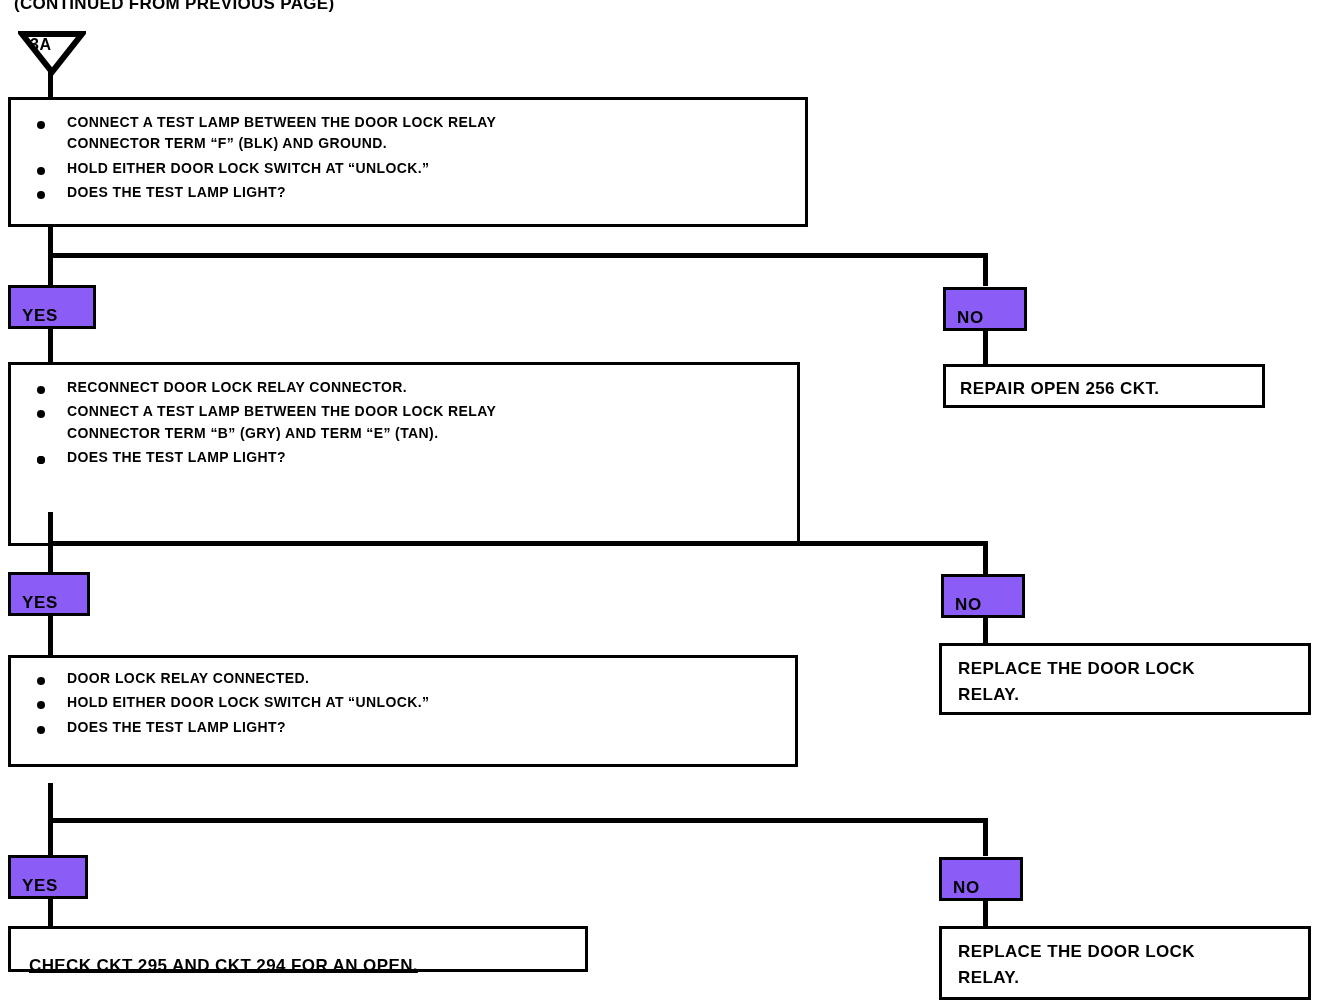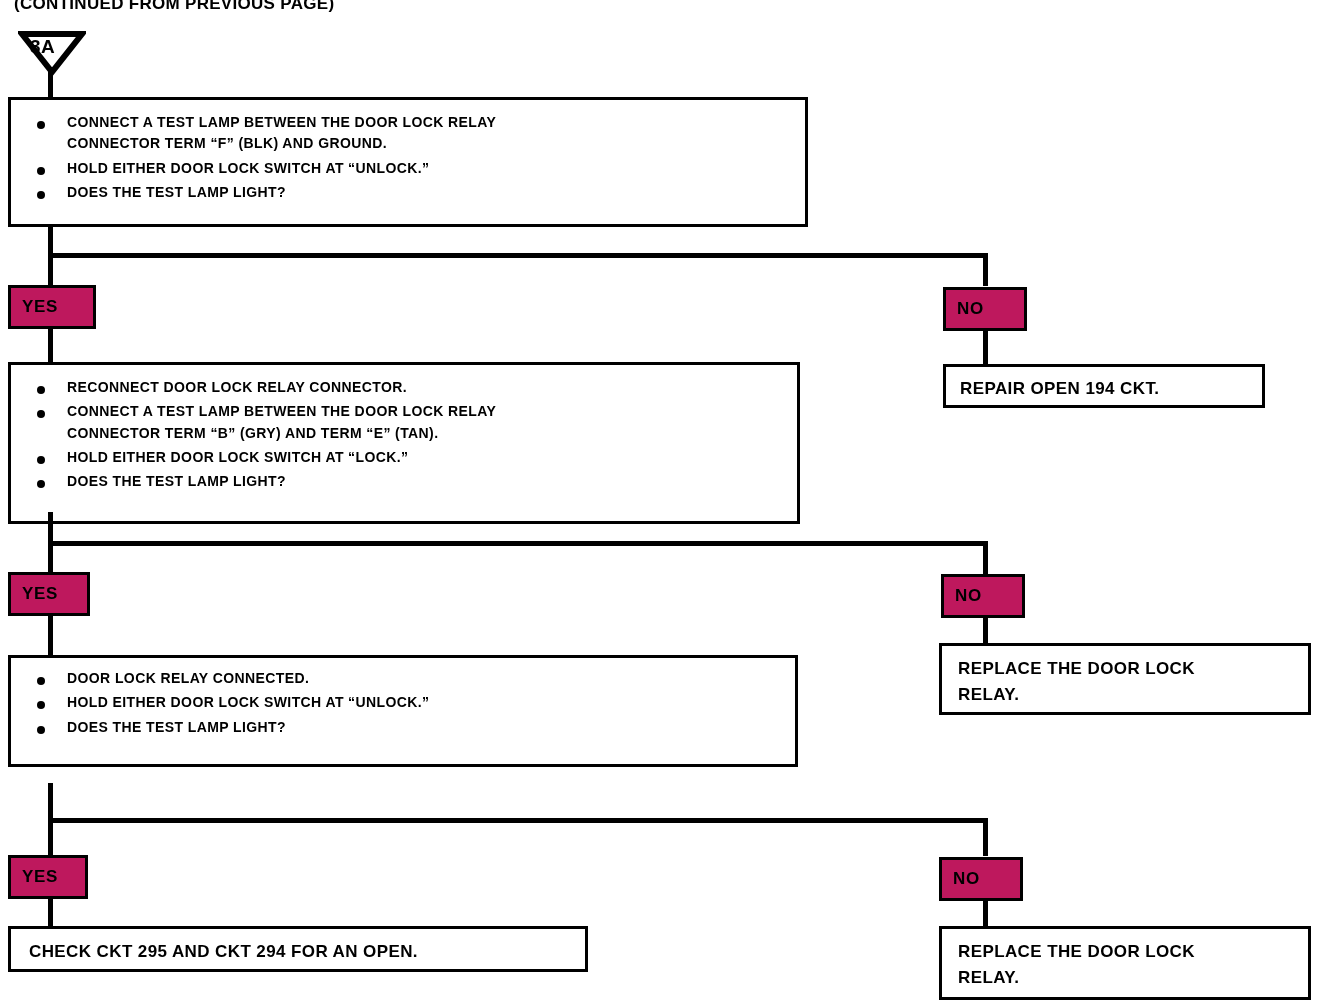--- a/index.html
+++ b/index.html
@@ -36,21 +36,21 @@
     left: 18px;
     top: 30px;
     width: 68px;
     height: 46px;
   }
   .connector-symbol svg { display: block; }
   .connector-label {
     position: absolute;
     left: 30px;
     top: 36px;
-    font-size: 19px;
+    font-size: 16px;
     font-weight: bold;
     letter-spacing: 0.5px;
   }
 
   
   .box {
     position: absolute;
     box-sizing: border-box;
     border: 3px solid #000;
     background: #fff;
@@ -92,23 +92,23 @@
     letter-spacing: 0.4px;
     line-height: 1.55;
     white-space: pre-line;
   }
 
   
   .tag {
     position: absolute;
     box-sizing: border-box;
     border: 3px solid #000;
-    background: #be185d;
+    background: #8b5cf6;
     display: flex;
-    align-items: center;
+    align-items: flex-end;
   }
   .tag span {
     font-size: 17px;
     font-weight: bold;
     letter-spacing: 0.6px;
     padding-left: 11px;
   }
 
   
   .vline {
@@ -159,31 +159,31 @@
   </div>
   <div class="tag" style="left:943px; top:287px; width:84px; height:44px;">
     <span>NO</span>
   </div>
 
   <div class="vline" style="left:48px; top:329px; height:34px;"></div>
   <div class="vline" style="left:983px; top:331px; height:35px;"></div>
 
   <div class="box" style="left:943px; top:364px; width:322px; height:44px;">
     <div class="box-inner" style="padding:9px 10px 9px 14px;">
-      <div class="statement">REPAIR OPEN 194 CKT.</div>
-    </div>
-  </div>
-
-  <div class="box" style="left:8px; top:362px; width:792px; height:162px;">
+      <div class="statement">REPAIR OPEN 256 CKT.</div>
+    </div>
+  </div>
+
+  <div class="box" style="left:8px; top:362px; width:792px; height:184px;">
     <div class="box-inner">
       <ul class="steps">
         <li><span class="bullet"></span><span>RECONNECT DOOR LOCK RELAY CONNECTOR.</span></li>
         <li><span class="bullet"></span><span>CONNECT A TEST LAMP BETWEEN THE DOOR LOCK RELAY
 CONNECTOR TERM “B” (GRY) AND TERM “E” (TAN).</span></li>
-        <li><span class="bullet"></span><span>HOLD EITHER DOOR LOCK SWITCH AT “LOCK.”</span></li>
+        <li><span class="bullet"></span></li>
         <li><span class="bullet"></span><span>DOES THE TEST LAMP LIGHT?</span></li>
       </ul>
     </div>
   </div>
 
   <div class="vline" style="left:48px; top:512px; height:32px;"></div>
   <div class="hline" style="left:48px; top:541px; width:940px;"></div>
   <div class="vline" style="left:48px; top:541px; height:32px;"></div>
   <div class="vline" style="left:983px; top:541px; height:33px;"></div>
 
@@ -223,21 +223,21 @@
     <span>YES</span>
   </div>
   <div class="tag" style="left:939px; top:857px; width:84px; height:44px;">
     <span>NO</span>
   </div>
 
   <div class="vline" style="left:48px; top:899px; height:29px;"></div>
   <div class="vline" style="left:983px; top:901px; height:27px;"></div>
 
   <div class="box" style="left:8px; top:926px; width:580px; height:46px;">
-    <div class="box-inner" style="padding:10px 10px 9px 18px;">
+    <div class="box-inner" style="padding:24px 10px 9px 18px;text-decoration:underline;">
       <div class="statement">CHECK CKT 295 AND CKT 294 FOR AN OPEN.</div>
     </div>
   </div>
 
   <div class="box" style="left:939px; top:926px; width:372px; height:74px;">
     <div class="box-inner" style="padding:10px 10px 8px 16px;">
       <div class="statement">REPLACE THE DOOR LOCK
 RELAY.</div>
     </div>
   </div>

